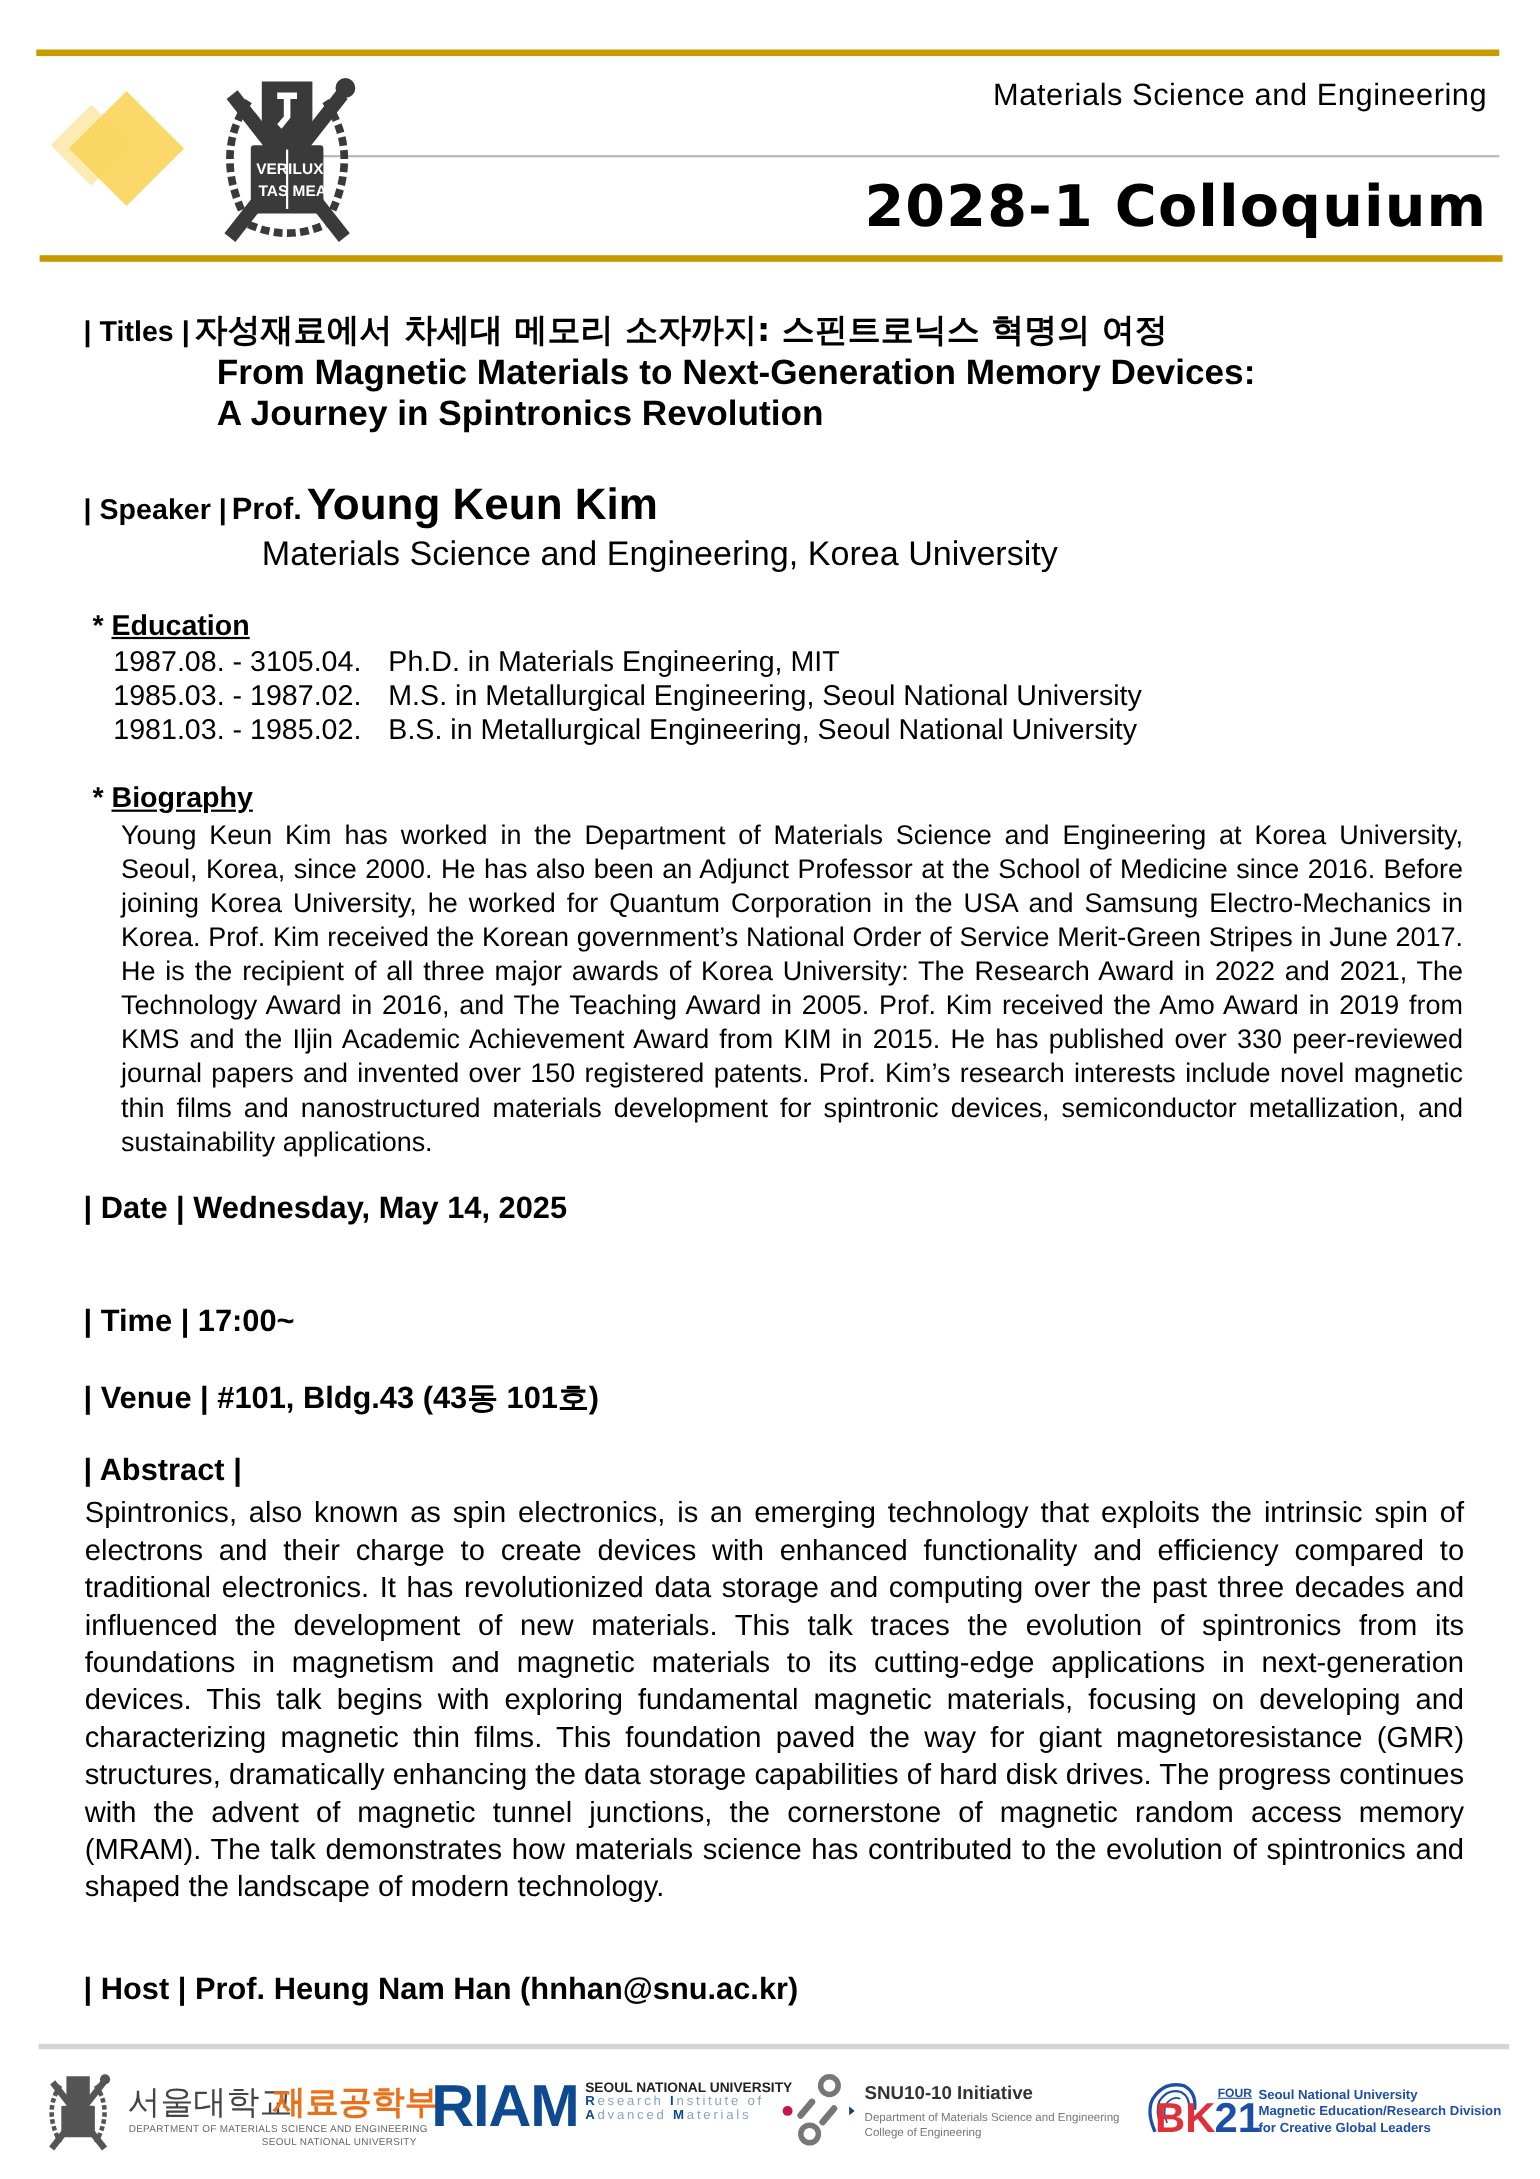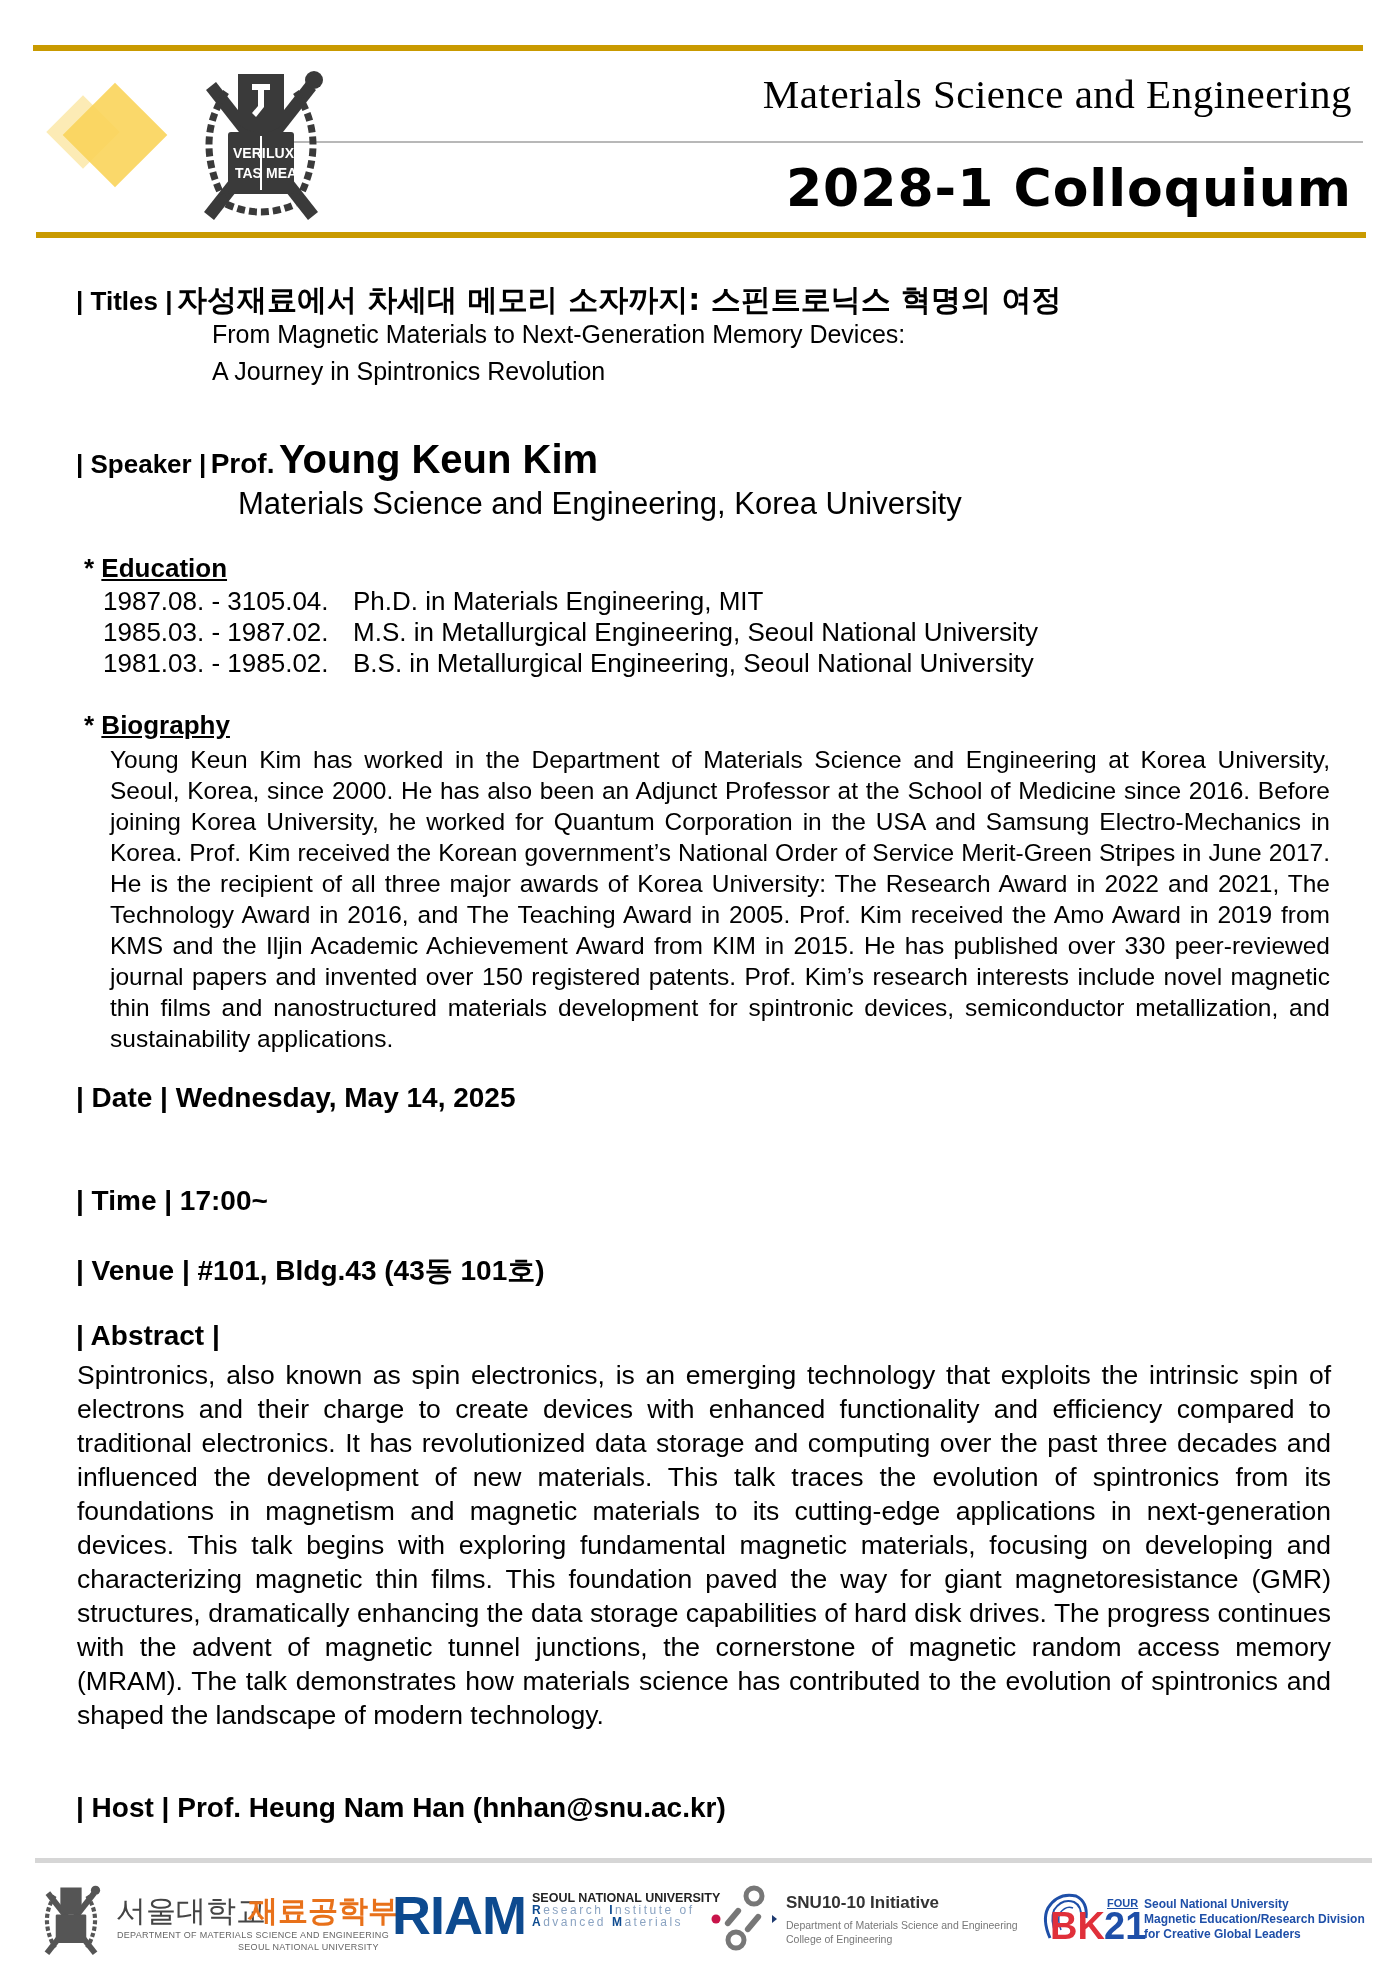--- a/index.html
+++ b/index.html
@@ -4,31 +4,31 @@
 <style>
   html, body { margin: 0; padding: 0; background: #ffffff; }
   body { width: 1400px; height: 1981px; position: relative; overflow: hidden;
          font-family: "Liberation Sans", "DejaVu Sans", sans-serif; color: #000; }
   .abs { position: absolute; }
 
   
   .gold-bar { position: absolute; background: #c99a00; height: 6px; }
   .grey-line { position: absolute; background: #b8b8b8; height: 2px; }
   .dia { position: absolute; transform: rotate(45deg); }
-  .hdr-title { position: absolute; right: 48px; top: 70px; font-family: Liberation Serif, serif;
-               font-size: 41px; letter-spacing: 0.5px; }
+  .hdr-title { position: absolute; right: 48px; top: 70px; font-family: Liberation Sans, sans-serif;
+               font-size: 28px; letter-spacing: 0.5px; }
   .hdr-sub { position: absolute; right: 48px; top: 158px; font-family: "DejaVu Sans", sans-serif;
              font-weight: bold; font-size: 52px; letter-spacing: 1px; }
 
   
   .emblem { position: absolute; left: 186px; top: 62px; width: 150px; height: 160px; }
 
   
   .lbl { font-weight: bold; font-size: 27px; }
-  .title-line { position: absolute; left: 212px; font-weight: normal; font-size: 25px; }
+  .title-line { position: absolute; left: 197px; font-weight: bold; font-size: 32px; }
   .sec { position: absolute; left: 76px; font-weight: bold; font-size: 28px; }
   .row-ed { position: absolute; left: 103px; font-size: 26px; white-space: nowrap; }
   .row-ed .date { display: inline-block; width: 250px; }
   .subhead { position: absolute; left: 84px; font-size: 26px; }
   .subhead u { font-weight: bold; }
   .para { position: absolute; text-align: justify; text-align-last: left; }
   .bio { left: 110px; width: 1220px; top: 744px; font-size: 24.5px; line-height: 31px; }
   .abstract { left: 77px; width: 1254px; top: 1358px; font-size: 26.5px; line-height: 34px; }
 
   

